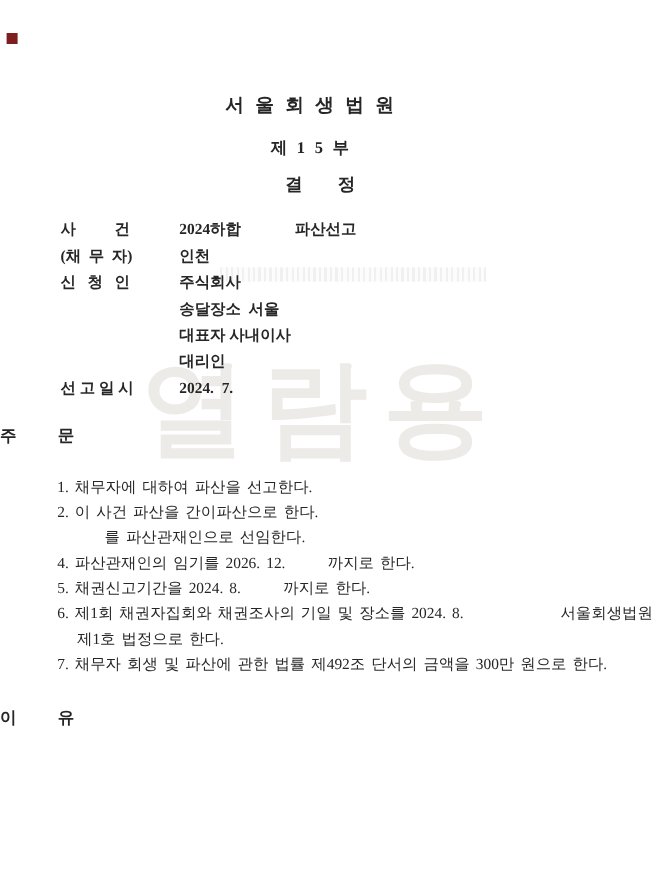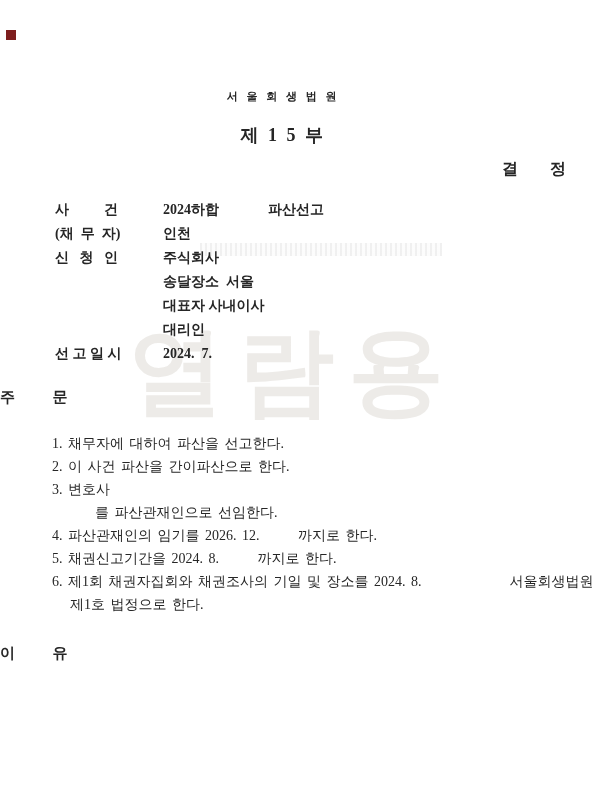--- a/index.html
+++ b/index.html
@@ -43,38 +43,38 @@
     background: repeating-linear-gradient(
       90deg,
       rgba(110, 110, 110, 0.10) 0px, rgba(110, 110, 110, 0.10) 2px,
       rgba(110, 110, 110, 0.02) 2px, rgba(110, 110, 110, 0.02) 5px
     );
   }
   .content { position: relative; width: 566px; z-index: 1; }
   .court-name {
     padding-top: 86px;
     text-align: center;
-    font-size: 11px;
+    font-size: 17px;
     font-weight: bold;
     letter-spacing: 3px;
     line-height: 20px;
     white-space: pre;
   }
   .division {
     margin-top: 20px;
     text-align: center;
-    font-size: 18px;
+    font-size: 15px;
     font-weight: bold;
     letter-spacing: 2.5px;
     line-height: 18px;
     white-space: pre;
   }
   .doc-type {
     margin-top: 16px;
-    text-align: right;
+    text-align: center;
     font-size: 16px;
     font-weight: bold;
     line-height: 18px;
     white-space: pre;
     margin-left: 16px;
   }
   .case-info { margin-top: 20px; font-size: 14px; }
   .info-row { display: flex; line-height: 24px; font-weight: bold; }
   .info-label {
     width: 108px;
@@ -150,24 +150,24 @@
         <span class="info-label">선 고 일 시</span>
         <span class="info-value">2024.  7.</span>
       </div>
     </div>
 
     <div class="section-heading">주          문</div>
 
     <div class="order-lines">
       <div class="order-line">1. 채무자에 대하여 파산을 선고한다.</div>
       <div class="order-line">2. 이 사건 파산을 간이파산으로 한다.</div>
-      <div class="order-line">3. 변호사</div>
       <div class="order-line indent-a">를 파산관재인으로 선임한다.</div>
       <div class="order-line">4. 파산관재인의 임기를 2026. 12.       까지로 한다.</div>
       <div class="order-line">5. 채권신고기간을 2024. 8.       까지로 한다.</div>
       <div class="order-line">6. 제1회 채권자집회와 채권조사의 기일 및 장소를 2024. 8.                서울회생법원</div>
       <div class="order-line indent-b">제1호 법정으로 한다.</div>
+      <div class="order-line">7. 채무자 회생 및 파산에 관한 법률 제492조 단서의 금액을 300만 원으로 한다.</div>
     </div>
 
     <div class="section-heading reason-heading">이          유</div>
 
   </div>
 </div>
 
 </body></html>

